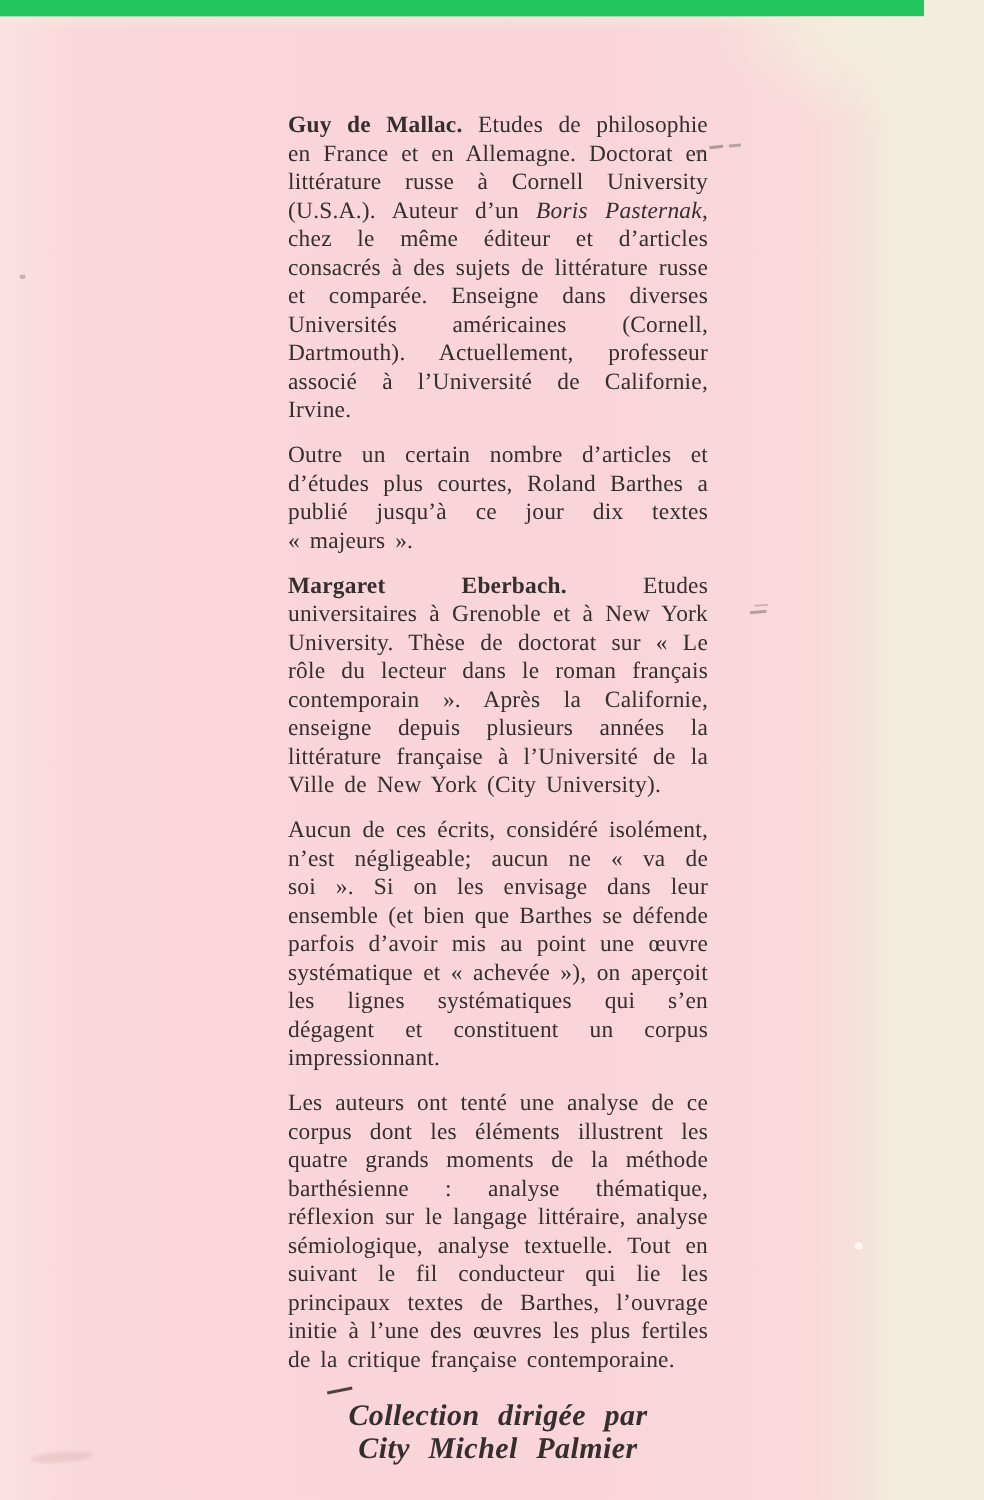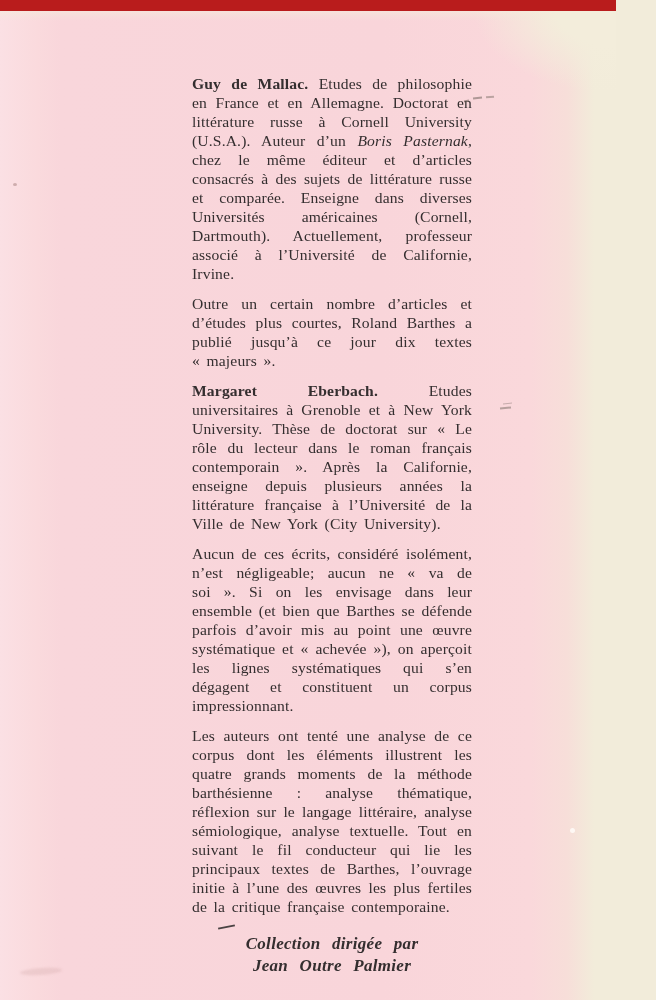--- a/index.html
+++ b/index.html
@@ -5,21 +5,21 @@
   html, body { margin: 0; padding: 0; }
   body {
     width: 656px; height: 1000px;
     font-family: "Liberation Serif", serif;
     background: #f2ecda;
   }
   .scan {
     position: relative;
     width: 616px; height: 1000px;
     overflow: hidden;
-    background: #b91c1c;
+    background: #22c55e;
   }
   
   .cover {
     position: absolute;
     left: 0; top: 11px; right: 0; bottom: 0;
     background: linear-gradient(90deg,
       #fbe0e4 0%, #fadadd 6%, #f9d6db 10%,
       #f9d5da 62%, #fad8db 86%,
       #f7ded9 92%, #f2ecda 96.5%, #f2ecda 100%);
   }
@@ -47,21 +47,21 @@
   }
   .para { margin: 0 0 11px 0; }
   .lead { font-weight: bold; }
   .ital { font-style: italic; }
   .colophon {
     position: relative;
     margin-top: 17px;
     text-align: center;
     font-weight: bold;
     font-style: italic;
-    font-size: 17px;
+    font-size: 20px;
     line-height: 22px;
     word-spacing: 7px;
     letter-spacing: 0.3px;
   }
   .colophon-dash {
     position: absolute;
     left: 26px; top: -7px;
     width: 17px; height: 0;
     border-top: 2.5px solid #4a4243;
     transform: rotate(-11deg);
@@ -93,21 +93,21 @@
 
       <p class="para"><span class="lead">Margaret Eberbach.</span><span> Etudes universitaires à Grenoble et à New York University. Thèse de doctorat sur «&nbsp;Le rôle du lecteur dans le roman français contemporain&nbsp;». Après la Californie, enseigne depuis plusieurs années la littérature française à l’Université de la Ville de New York (City University).</span></p>
 
       <p class="para">Aucun de ces écrits, considéré isolément, n’est négligeable; aucun ne «&nbsp;va de soi&nbsp;». Si on les envisage dans leur ensemble (et bien que Barthes se défende parfois d’avoir mis au point une œuvre systématique et «&nbsp;achevée&nbsp;»), on aperçoit les lignes systématiques qui s’en dégagent et constituent un corpus impressionnant.</p>
 
       <p class="para">Les auteurs ont tenté une analyse de ce corpus dont les éléments illustrent les quatre grands moments de la méthode barthésienne&nbsp;: analyse thématique, réflexion sur le langage littéraire, analyse sémiologique, analyse textuelle. Tout en suivant le fil conducteur qui lie les principaux textes de Barthes, l’ouvrage initie à l’une des œuvres les plus fertiles de la critique française contemporaine.</p>
 
       <div class="colophon">
         <span class="colophon-dash"></span>
         <div>Collection dirigée par</div>
-        <div>Jean Outre Palmier</div>
+        <div>City Michel Palmier</div>
       </div>
 
     </div>
 
     <span class="mark m1a"></span>
     <span class="mark m1b"></span>
     <span class="mark m1c"></span>
     <span class="mark m2a"></span>
     <span class="mark m2b"></span>
     <span class="mark-dot s1"></span>

